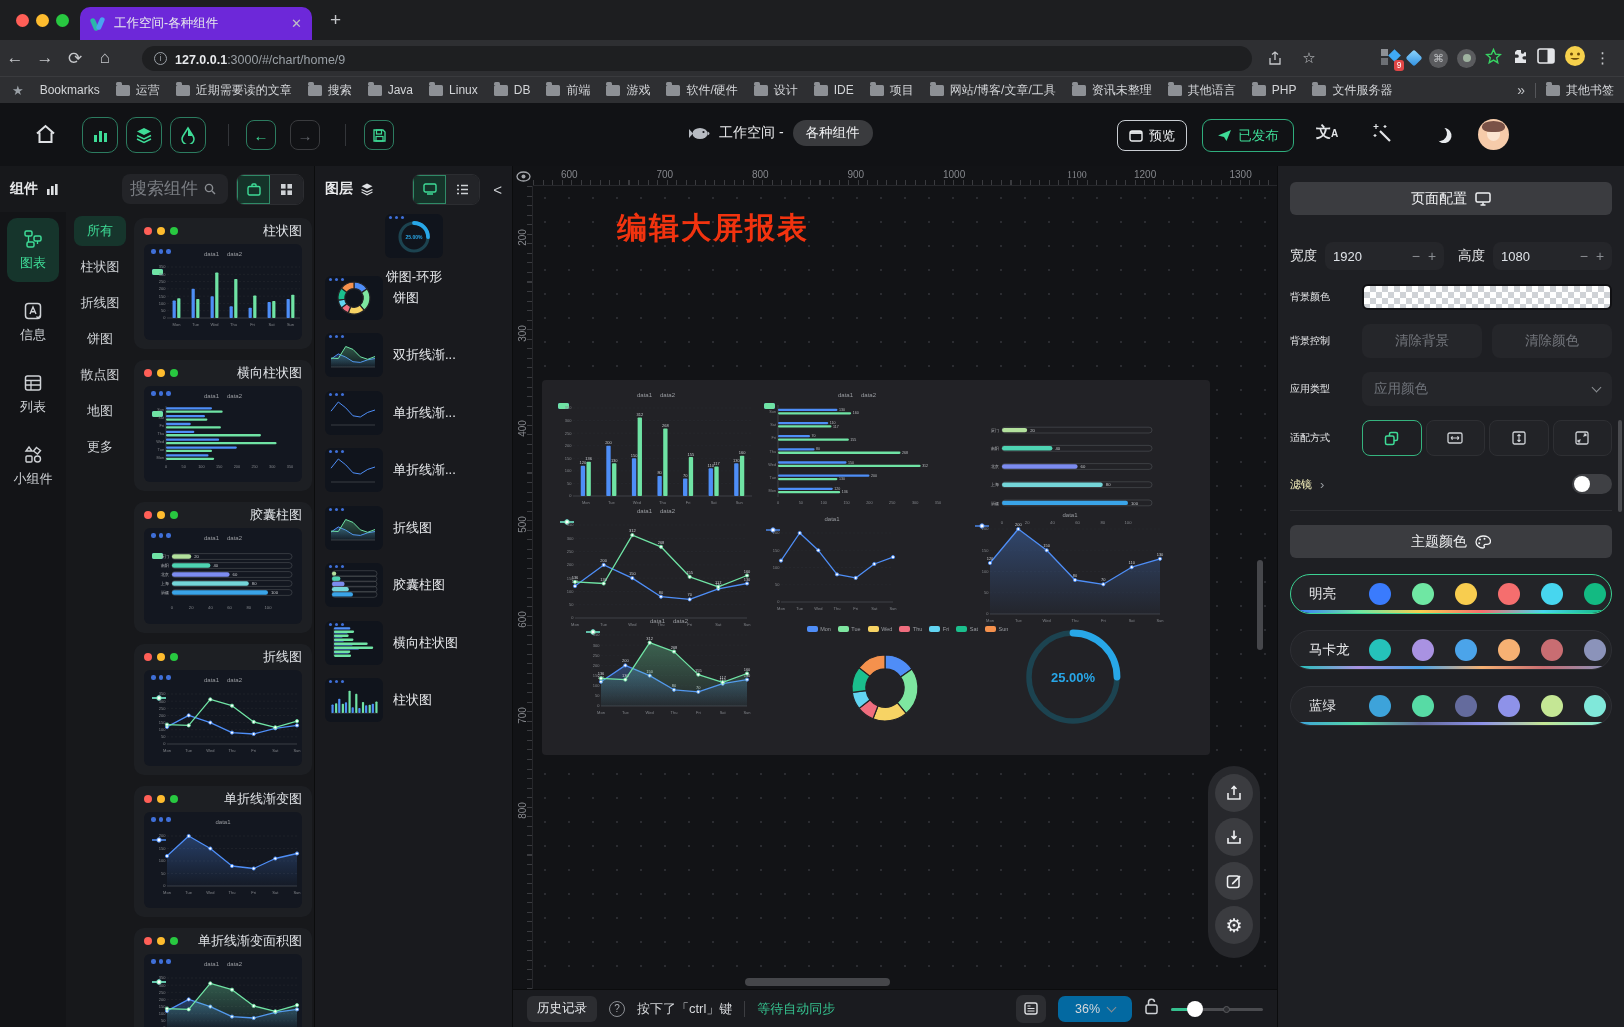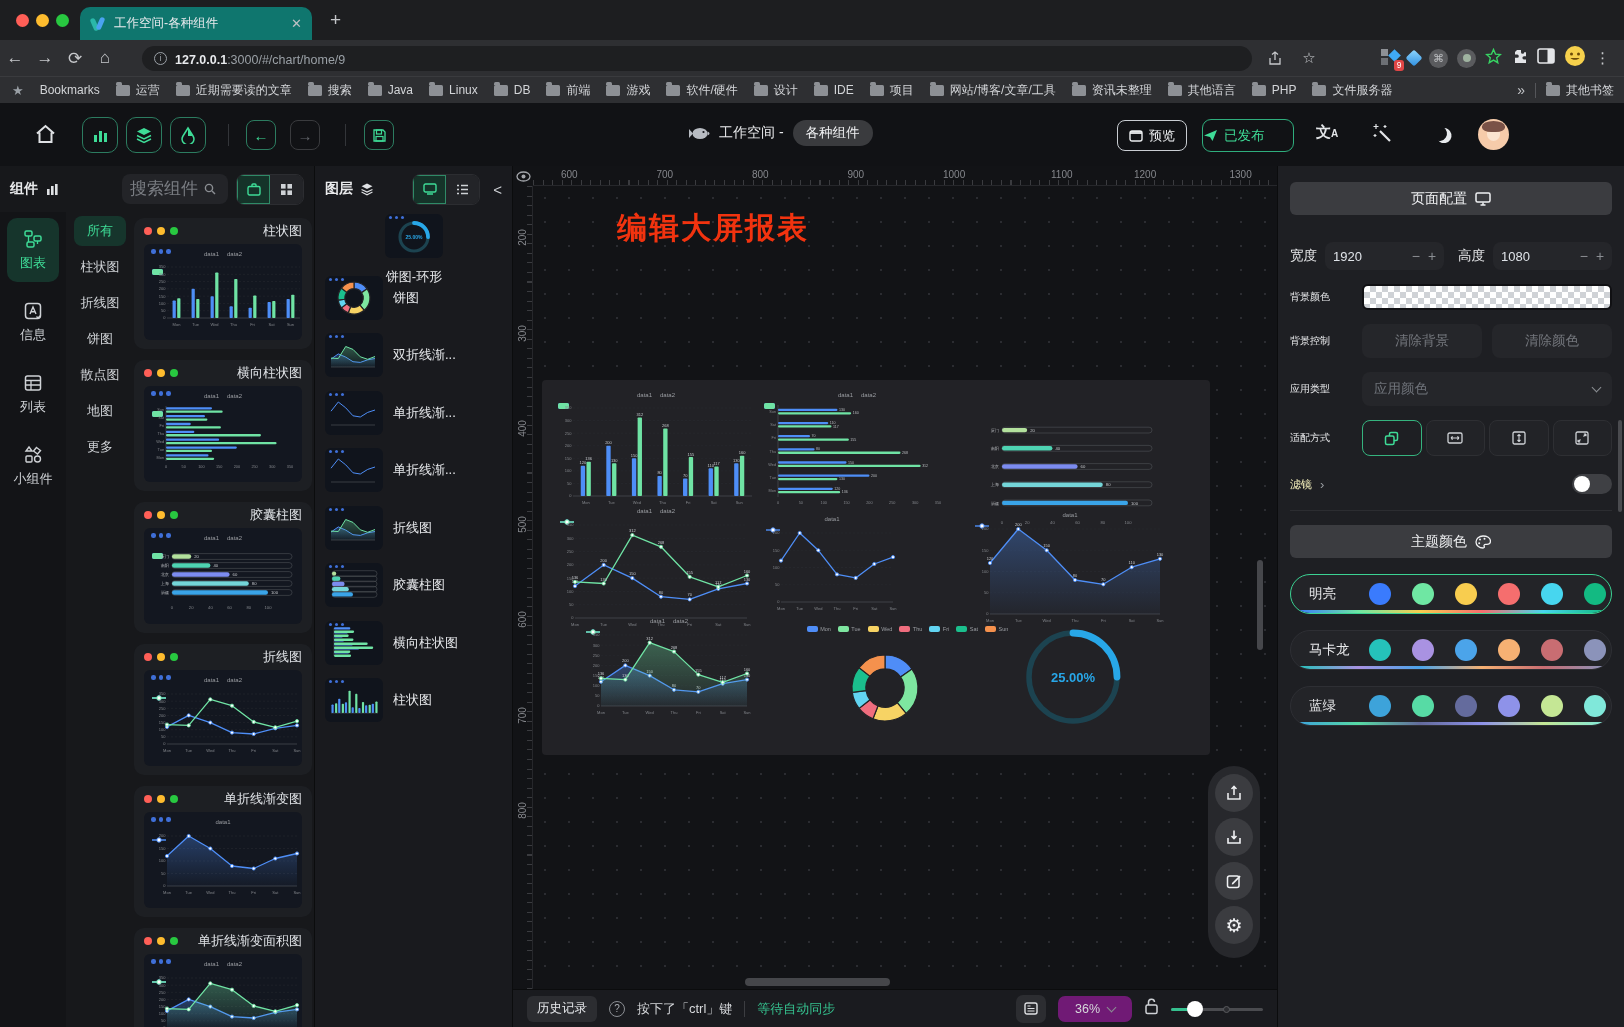--- a/index.html
+++ b/index.html
@@ -2,21 +2,21 @@
 <html><head>
 <meta charset="utf-8">
 <style>
   *{margin:0;padding:0;box-sizing:border-box;font-family:"Liberation Sans",sans-serif}
   html,body{width:1624px;height:1027px;overflow:hidden;background:#101114;color:#ddd}
   .abs{position:absolute}
   svg text{font-family:"Liberation Sans",sans-serif}
   
   #tabstrip{position:absolute;left:0;top:0;width:1624px;height:40px;background:#1d1e20}
   .tl{position:absolute;top:14px;width:13px;height:13px;border-radius:50%}
-  #tab{position:absolute;left:80px;top:7px;width:232px;height:33px;background:#0f766e;border-radius:10px 10px 0 0;display:flex;align-items:center;padding:0 10px;gap:8px}
+  #tab{position:absolute;left:80px;top:7px;width:232px;height:33px;background:#6d28d9;border-radius:10px 10px 0 0;display:flex;align-items:center;padding:0 10px;gap:8px}
   #tab .title{font-size:12.5px;color:#e8eaed;flex:1;white-space:nowrap;overflow:hidden}
   #tab .close{color:#bfc1c4;font-size:13px;cursor:pointer}
   .fav{position:relative;width:16px;height:14px}
   .fav i{position:absolute;width:5px;height:13px;border-radius:3px}
   #newtab{position:absolute;left:330px;top:10px;color:#c3c5c8;font-size:19px;line-height:19px}
   #toolbar{position:absolute;left:0;top:40px;width:1624px;height:36px;background:#2e2f32;display:flex;align-items:center}
   .navic{color:#c7c9cc;font-size:17px;width:30px;text-align:center}
   #urlbar{position:absolute;left:142px;top:6px;width:1110px;height:25px;background:#1e1f21;border-radius:13px;display:flex;align-items:center;padding:0 12px;gap:8px}
   #urlbar .info{width:13px;height:13px;border:1px solid #9aa0a6;border-radius:50%;color:#9aa0a6;font-size:9px;line-height:11px;text-align:center;flex:none}
   #urlbar .host{font-size:12.5px;color:#e8eaed}
@@ -35,21 +35,21 @@
   .bdiv{width:1px;height:15px;background:#55565a}
   
   #appbar{position:absolute;left:0;top:103px;width:1624px;height:63px;background:#111215}
   .tealbtn{position:absolute;border:1.5px solid #2c7c60;border-radius:10px;display:flex;align-items:center;justify-content:center}
   .ghostbtn{position:absolute;border:1.5px solid #3a3b3e;border-radius:8px;display:flex;align-items:center;justify-content:center}
   .vdiv{position:absolute;width:1px;height:22px;background:#333539;top:21px}
   #crumb{position:absolute;left:688px;top:17px;display:flex;align-items:center;gap:9px}
   #crumb .ws{font-size:14px;color:#e8e9eb}
   #crumb .pill{background:#3a3b3e;border-radius:13px;padding:4px 13px;font-size:13.5px;color:#f0f1f3}
   #previewbtn{position:absolute;left:1117px;top:17px;width:70px;height:31px;border:1px solid #c9cdd2;border-radius:8px;display:flex;align-items:center;justify-content:center;gap:6px;font-size:13px;color:#eceef0}
-  #publishbtn{position:absolute;left:1202px;top:16px;width:92px;height:33px;border:1px solid #2fae7d;border-radius:9px;display:flex;align-items:center;justify-content:flex-start;gap:6px;font-size:13.5px;color:#3edc97}
+  #publishbtn{position:absolute;left:1202px;top:16px;width:92px;height:33px;border:1px solid #2fae7d;border-radius:9px;display:flex;align-items:center;justify-content:center;gap:6px;font-size:13.5px;color:#3edc97}
   .hdric{position:absolute;top:20px;color:#e3e5e8}
   #avatar{position:absolute;left:1478px;top:16px;width:31px;height:31px;border-radius:50%;background:#f6cbaa;overflow:hidden}
   #avatar:before{content:"";position:absolute;left:4px;top:2px;width:23px;height:11px;border-radius:50% 50% 40% 40%;background:#7a5247}
   #avatar:after{content:"";position:absolute;left:9px;top:13px;width:13px;height:9px;border-radius:0 0 10px 10px;background:#fbe3cf}
   .moon{width:15px;height:15px;border-radius:50%;box-shadow:4px 3px 0 0 #e8eaed;transform:rotate(-12deg)}
   
   #leftwrap{position:absolute;left:0;top:166px;width:315px;bottom:0;background:#17181b;border-right:1px solid #0b0c0d}
   #lp-head{position:absolute;left:0;top:0;width:100%;height:46px;display:flex;align-items:center;padding:0 10px;gap:8px}
   #lp-head .t{font-size:14px;color:#e9eaec;font-weight:bold}
   #searchbox{margin-left:auto;width:106px;height:30px;background:#232428;border-radius:8px;display:flex;align-items:center;padding:0 8px;gap:4px}
@@ -104,21 +104,21 @@
   #hscroll{position:absolute;left:232px;top:812px;width:145px;height:8px;background:#45464a;border-radius:4px}
   #floattools{position:absolute;left:695px;top:600px;width:52px;height:192px;background:#27282c;border-radius:26px}
   .ftbtn{position:absolute;left:7px;width:38px;height:38px;border-radius:50%;background:#3b3c40;display:flex;align-items:center;justify-content:center;color:#f0f1f3}
   #statusbar{position:absolute;left:0;bottom:0;width:100%;height:38px;background:#1a1b1f;border-top:1px solid #0b0c0d;display:flex;align-items:center;padding:0 14px;gap:12px}
   #histbtn{background:#2c2d31;border:none;border-radius:6px;height:26px;padding:0 10px;font-size:12.5px;color:#e7e9ec}
   .qm{width:16px;height:16px;border:1px solid #8b8e93;border-radius:50%;color:#a9acb1;font-size:10px;display:flex;align-items:center;justify-content:center}
   #keyhint{font-size:13px;color:#d6d8db}
   .sdiv{width:1px;height:16px;background:#3c3d41}
   #synctext{font-size:13px;color:#35c08e}
   #sbpanel{margin-left:auto;width:30px;height:28px;background:#2c2d31;border:none;border-radius:7px;display:flex;align-items:center;justify-content:center}
-  #zoompill{width:74px;height:26px;background:#701a75;border-radius:7px;display:flex;align-items:center;justify-content:center;gap:8px;font-size:12.5px;color:#d6d8db}
+  #zoompill{width:74px;height:26px;background:#0369a1;border-radius:7px;display:flex;align-items:center;justify-content:center;gap:8px;font-size:12.5px;color:#d6d8db}
   .chev{width:7px;height:7px;border-right:1.5px solid #8b8e93;border-bottom:1.5px solid #8b8e93;transform:rotate(45deg);margin-top:-3px}
   #slider{position:relative;width:92px;height:16px;flex:none}
   #slider .track{position:absolute;left:0;top:7px;width:100%;height:3.5px;background:#4a4b4f;border-radius:2px}
   #slider .fill{position:absolute;left:0;top:7px;width:24px;height:3.5px;background:#35c08e;border-radius:2px}
   #slider .knob{position:absolute;left:16px;top:0;width:16px;height:16px;border-radius:50%;background:#fff}
   #slider .tick{position:absolute;left:52px;top:5px;width:7px;height:7px;border-radius:50%;background:#2b2c30;border:1.5px solid #5a5b5f}
   
   #rightpanel{position:absolute;left:1277px;top:166px;right:0;bottom:0;background:#1e1f23;border-left:1px solid #0b0c0d;padding:16px 12px 0 12px}
   .bigbtn{width:100%;height:33px;background:#3b3c40;border-radius:6px;display:flex;align-items:center;justify-content:center;gap:8px;font-size:14px;color:#f0f1f3;border:none}
   .dimrow{display:flex;align-items:center;margin-top:27px;gap:8px}
@@ -1097,21 +1097,21 @@
         <ellipse cx="7.5" cy="5.5" rx="6.5" ry="4.5" fill="none" stroke="#a3a6ab" stroke-width="1.3"></ellipse>
         <circle cx="7.5" cy="5.5" r="2" fill="#a3a6ab"></circle>
       </svg>
   </div>
   <div id="rtop">
       <div class="rlab" style="left: 28px;">600</div>
       <div class="rlab" style="left: 123.5px;">700</div>
       <div class="rlab" style="left: 219px;">800</div>
       <div class="rlab" style="left: 314.5px;">900</div>
       <div class="rlab" style="left: 410px;">1000</div>
-      <div class="rlab" style="left: 518px;">1100</div>
+      <div class="rlab" style="left: 534px; font-family: Liberation Serif, serif;">1100</div>
       <div class="rlab" style="left: 601px;">1200</div>
       <div class="rlab" style="left: 696.5px;">1300</div>
     </div>
   <div id="rleft">
       <div class="rlabv" style="top: 46px;">200</div>
       <div class="rlabv" style="top: 141.5px;">300</div>
       <div class="rlabv" style="top: 237px;">400</div>
       <div class="rlabv" style="top: 332.5px;">500</div>
       <div class="rlabv" style="top: 428px;">600</div>
       <div class="rlabv" style="top: 523.5px;">700</div>

